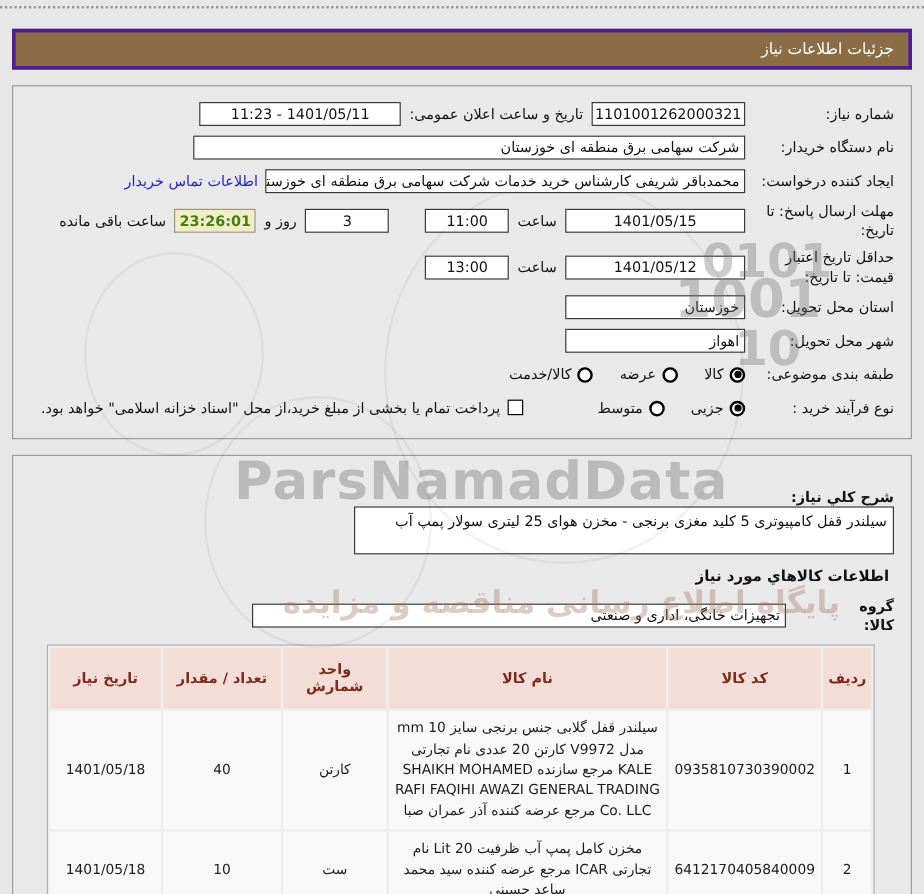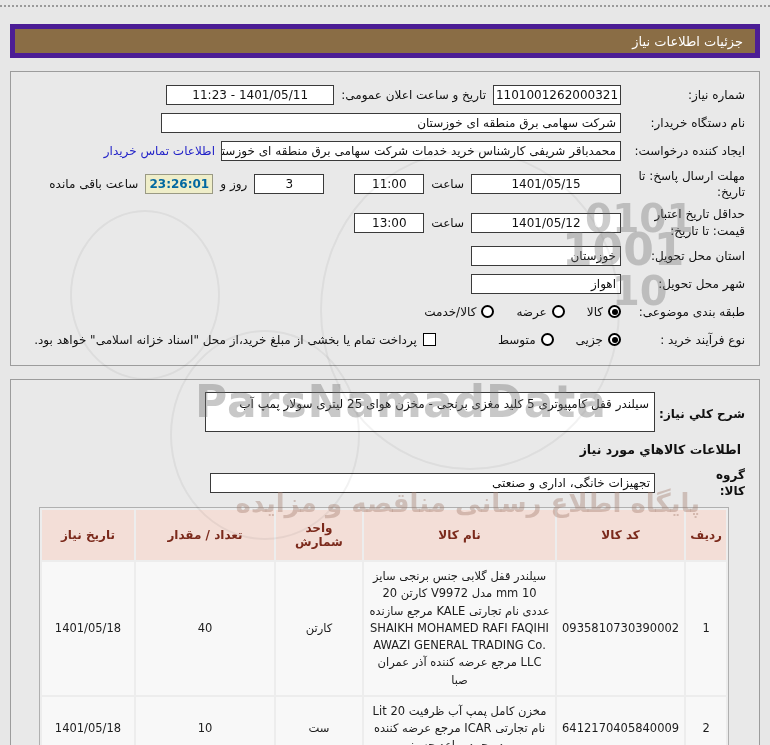--- a/index.html
+++ b/index.html
@@ -10,21 +10,21 @@
     direction: rtl;
     overflow: hidden;
     position: relative;
     font-size: 12px;
     color: #111;
   }
   .dotted-top { position: absolute; top: 5px; left: 0; width: 100%; border-top: 2px dotted #9a9a9a; }
 
   .title-bar {
     margin: 24px 10px 0 10px; height: 34px;
-    background: #8a6d45; border: 5px solid #4c1d95;
+    background: #8a6d45; border: 3px solid #4c1d95;
     color: #fff; display: flex; align-items: center;
     padding: 0 12px; font-size: 13px;
   }
 
   .panel {
     margin: 13px 10px 0 10px;
     border: 1px solid #9c9c9c;
     background: #e9e9e9;
     padding: 12px 14px 8px 14px;
     position: relative;
@@ -42,25 +42,25 @@
   .area {
     background: #fff; border: 1px solid #3a3a3a; padding: 3px 5px;
     font-size: 12px; line-height: 1.45; overflow: hidden;
   }
   .w160 { width: 128px; } .w168 { width: 168px; } .w460 { width: 460px; }
   .w400 { width: 400px; } .w150 { width: 150px; } .w70 { width: 70px; } .w68 { width: 68px; }
   .gap12 { margin-left: 12px; margin-right: 12px; }
   .inline-lbl { margin: 0 7px; white-space: nowrap; }
   .spacer30 { width: 30px; } .spacer40 { width: 40px; }
 
-  .countdown { background: #efeec9; border: 1px solid #9a9a84; color: #0369a1; font-weight: bold; }
+  .countdown { background: #efeec9; border: 1px solid #9a9a84; color: #4d7c0f; font-weight: bold; }
 
   .link { color: #2323c8; margin-right: 6px; white-space: nowrap; cursor: pointer; }
 
-  .radio-item { display: flex; align-items: center; margin-left: 22px; }
+  .radio-item { display: flex; align-items: flex-end; margin-left: 22px; }
   .radio {
     width: 13px; height: 13px; border: 2px solid #000; border-radius: 50%;
     background: #fff; margin-left: 5px; flex-shrink: 0;
   }
   .radio.sel { display: flex; align-items: center; justify-content: center; }
   .radio.sel::after { content: ""; width: 6px; height: 6px; background: #000; border-radius: 50%; }
   .checkbox { width: 13px; height: 13px; border: 1px solid #000; background: #fff; margin-left: 6px; flex-shrink: 0; }
 
   .section-heading { font-weight: bold; font-size: 12.5px; margin: 10px 4px 10px 0; }
 
@@ -71,21 +71,21 @@
   }
   .goods-table th {
     background: #f3ded7; color: #7b2a1c; font-weight: bold;
     padding: 11px 4px; font-size: 12px;
   }
   .goods-table td {
     background: #f8f8f8; padding: 6px 5px; text-align: center;
     color: #1c1c1c; line-height: 1.5; vertical-align: middle;
   }
   .col-row { width: 36px; } .col-code { width: 108px; } .col-unit { width: 86px; }
-  .col-qty { width: 138px; } .col-date { width: 92px; }
+  .col-qty { width: 98px; } .col-date { width: 92px; }
 
   .watermark { position: absolute; inset: 0; pointer-events: none; z-index: 40; }
   .wm-main {
     position: absolute; top: 376px; left: 0; width: 100%; text-align: center;
     font-size: 44px; font-weight: bold; color: rgba(110,110,110,0.38); letter-spacing: 1px; margin-left: 16px;
   }
   .wm-fa {
     position: absolute; top: 488px; right: 70px;
     font-size: 26px; font-weight: bold; color: rgba(160,120,105,0.38); text-align: right;
   }
@@ -183,21 +183,21 @@
       <span>متوسط</span>
     </span>
     <span class="spacer40"></span>
     <span class="checkbox"></span>
     <span>پرداخت تمام یا بخشی از مبلغ خرید،از محل "اسناد خزانه اسلامی" خواهد بود.</span>
   </div>
 </div>
 
 <div class="panel">
 
-  <div class="form-row" style="align-items:flex-start;">
+  <div class="form-row" style="align-items:flex-start;flex-direction:column;">
     <span class="lbl lbl-b" style="width:90px; padding-top:14px;">شرح کلي نیاز:</span>
     <div class="area" style="width:450px; height:40px;">سیلندر قفل کامپیوتری 5 کلید مغزی برنجی - مخزن هوای 25 لیتری سولار پمپ آب</div>
   </div>
 
   <div class="section-heading">اطلاعات کالاهاي مورد نیاز</div>
 
   <div class="form-row">
     <span class="lbl lbl-b" style="width:90px;padding-left:44px;">گروه کالا:</span>
     <div class="box" style="width:445px;text-align:right;">تجهیزات خانگی، اداری و صنعتی</div>
   </div>

